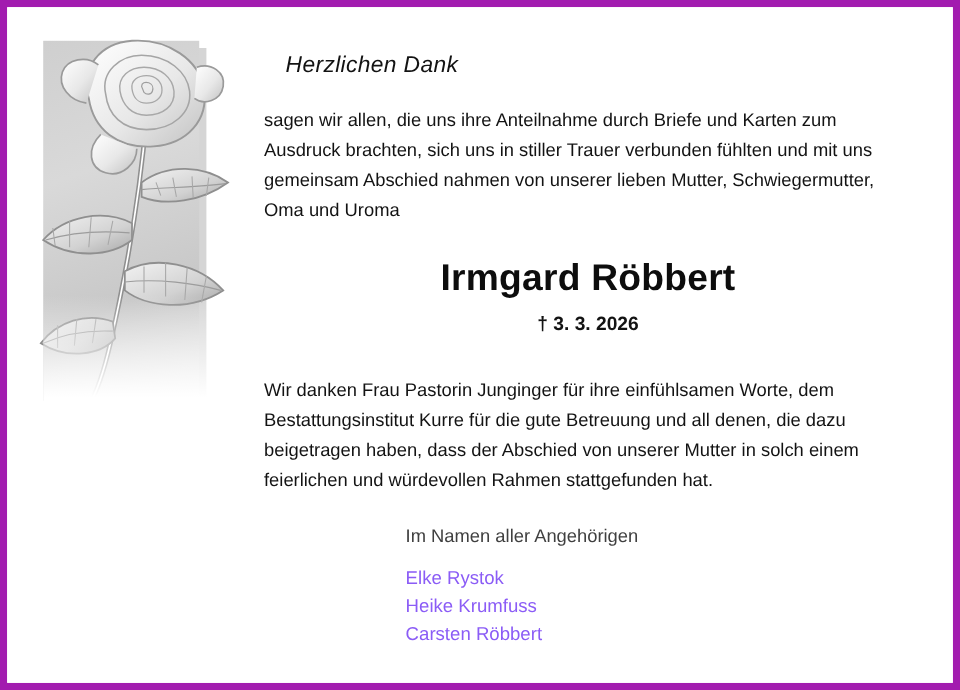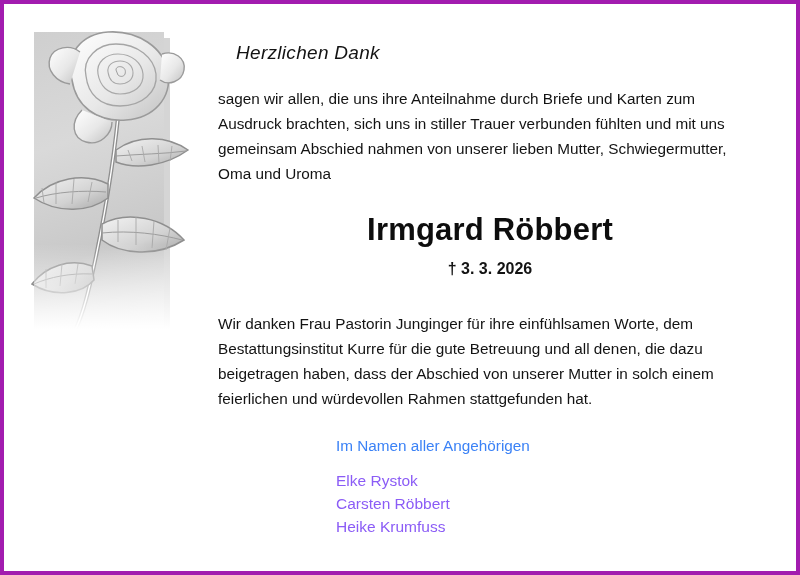--- a/index.html
+++ b/index.html
@@ -13,21 +13,21 @@
     font-family: "Liberation Sans", sans-serif;
     overflow: hidden;
   }
 
   .notice {
     position: relative;
     box-sizing: border-box;
     width: 800px;
     height: 575px;
     background: #ffffff;
-    border: 4px solid #a21caf;
+    border: 6px solid #a21caf;
     padding: 0;
   }
 
   .inner {
     position: relative;
     width: 100%;
     height: 100%;
     box-sizing: border-box;
     background: #ffffff;
     display: flex;
@@ -115,21 +115,21 @@
   .date {
     text-align: center;
     font-size: 16px;
     font-weight: bold;
     color: #131313;
     margin: 12px 0 0 0;
   }
 
   .behalf {
     font-size: 15.3px;
-    color: #3b82f6;
+    color: #404040;
     margin: 26px 0 0 118px;
   }
 
   .family {
     margin: 14px 0 0 118px;
   }
   .family div {
     font-size: 15.5px;
     font-weight: normal;
     color: #8b5cf6;
@@ -204,19 +204,19 @@
 
     <div class="text-col">
       <div class="thanks-head">Herzlichen Dank</div>
       <div class="para">sagen wir allen, die uns ihre Anteilnahme durch Briefe und Karten zum Ausdruck brachten, sich uns in stiller Trauer verbunden fühlten und mit uns gemeinsam Abschied nahmen von unserer lieben Mutter, Schwiegermutter, Oma und Uroma</div>
       <div class="name">Irmgard Röbbert</div>
       <div class="date">† 3. 3. 2026</div>
       <div class="para second">Wir danken Frau Pastorin Junginger für ihre einfühlsamen Worte, dem Bestattungsinstitut Kurre für die gute Betreuung und all denen, die dazu beigetragen haben, dass der Abschied von unserer Mutter in solch einem feierlichen und würdevollen Rahmen stattgefunden hat.</div>
       <div class="behalf">Im Namen aller Angehörigen</div>
       <div class="family">
         <div>Elke Rystok</div>
+        <div>Heike Krumfuss</div>
         <div>Carsten Röbbert</div>
-        <div>Heike Krumfuss</div>
       </div>
     </div>
 
   </div>
 </div>
 
 </body></html>

